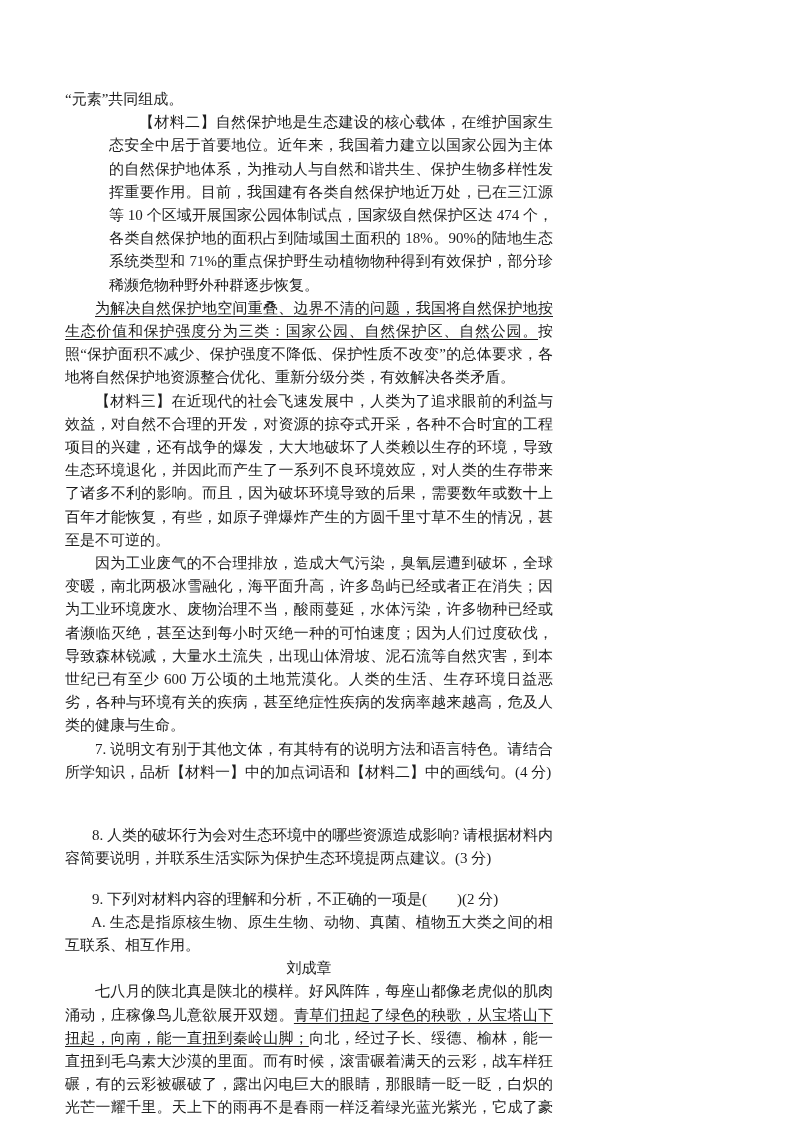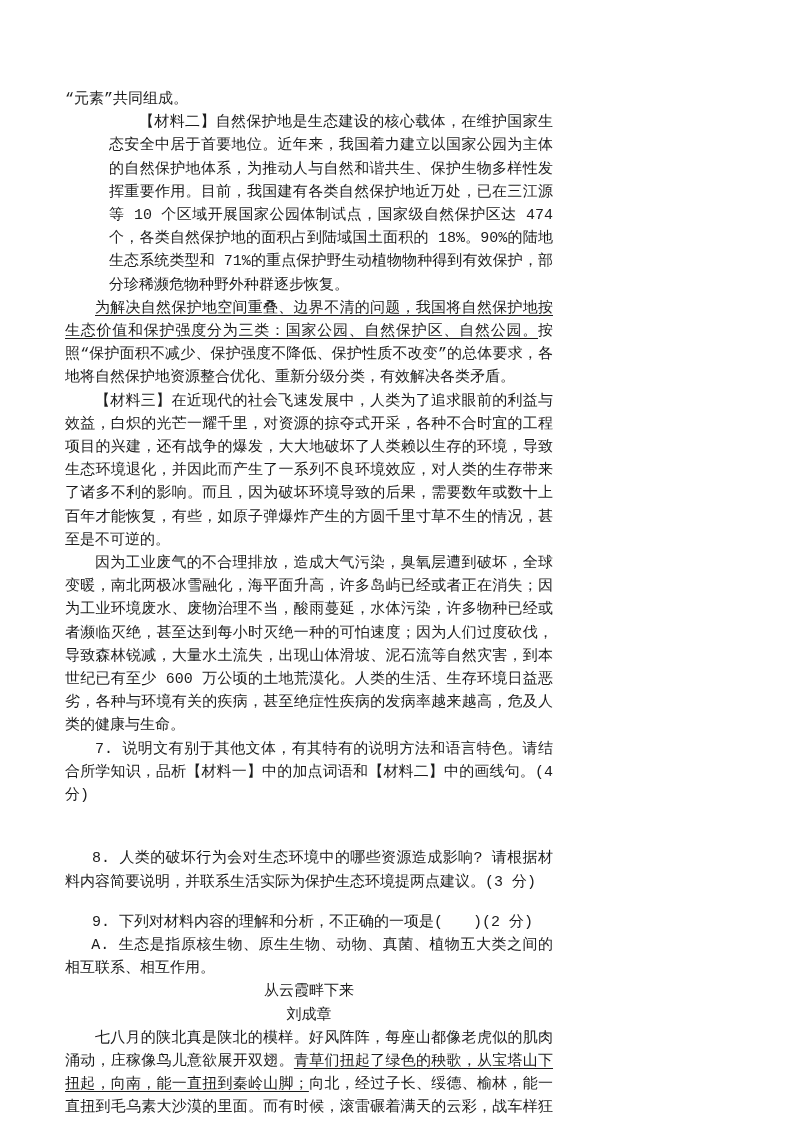--- a/index.html
+++ b/index.html
@@ -8,21 +8,21 @@
     background: #ffffff;
   }
   .page {
     position: relative;
     width: 635px;
     height: 1121px;
     box-sizing: border-box;
     background: #ffffff;
     padding: 88px 82px 0 65px;
     overflow: hidden;
-    font-family: Liberation Mono, monospace;
+    font-family: Liberation Serif, serif;
     font-size: 15px;
     line-height: 23.2px;
     color: #1c1c1c;
   }
   .doc-body {
     width: 100%;
   }
   .block {
     margin: 0;
     text-align: justify;
@@ -41,24 +41,23 @@
   }
 </style>
 </head>
 <body>
 
 <div class="page">
   <div class="doc-body" style="color: rgb(28, 28, 28);">
       <p class="block"><span>“元素”共同组成。</span></p>
       <p class="block" style="text-indent: 2em; margin-left: 44px;"><span>【材料二】自然保护地是生态建设的核心载体，在维护国家生态安全中居于首要地位。近年来，我国着力建立以国家公园为主体的自然保护地体系，为推动人与自然和谐共生、保护生物多样性发挥重要作用。目前，我国建有各类自然保护地近万处，已在三江源等 10 个区域开展国家公园体制试点，国家级自然保护区达 474 个，各类自然保护地的面积占到陆域国土面积的 18%。90%的陆地生态系统类型和 71%的重点保护野生动植物物种得到有效保护，部分珍稀濒危物种野外种群逐步恢复。</span></p>
       <p class="block" style="text-indent: 2em;"><span class="u">为解决自然保护地空间重叠、边界不清的问题，我国将自然保护地按生态价值和保护强度分为三类：国家公园、自然保护区、自然公园。</span><span>按照“保护面积不减少、保护强度不降低、保护性质不改变”的总体要求，各地将自然保护地资源整合优化、重新分级分类，有效解决各类矛盾。</span></p>
-      <p class="block" style="text-indent: 2em;"><span>【材料三】在近现代的社会飞速发展中，人类为了追求眼前的利益与效益，白炽的光芒一耀千里，对资源的掠夺式开采，各种不合时宜的工程项目的兴建，还有战争的爆发，大大地破坏了人类赖以生存的环境，导致生态环境退化，并因此而产生了一系列不良环境效应，对人类的生存带来了诸多不利的影响。而且，因为破坏环境导致的后果，需要数年或数十上百年才能恢复，有些，如原子弹爆炸产生的方圆千里寸草不生的情况，甚至是不可逆的。</span></p>
+      <p class="block" style="text-indent: 2em;"><span>【材料三】在近现代的社会飞速发展中，人类为了追求眼前的利益与效益，对自然不合理的开发，对资源的掠夺式开采，各种不合时宜的工程项目的兴建，还有战争的爆发，大大地破坏了人类赖以生存的环境，导致生态环境退化，并因此而产生了一系列不良环境效应，对人类的生存带来了诸多不利的影响。而且，因为破坏环境导致的后果，需要数年或数十上百年才能恢复，有些，如原子弹爆炸产生的方圆千里寸草不生的情况，甚至是不可逆的。</span></p>
       <p class="block" style="text-indent: 2em;"><span>因为工业废气的不合理排放，造成大气污染，臭氧层遭到破坏，全球变暖，南北两极冰雪融化，海平面升高，许多岛屿已经或者正在消失；因为工业环境废水、废物治理不当，酸雨蔓延，水体污染，许多物种已经或者濒临灭绝，甚至达到每小时灭绝一种的可怕速度；因为人们过度砍伐，导致森林锐减，大量水土流失，出现山体滑坡、泥石流等自然灾害，到本世纪已有至少 600 万公顷的土地荒漠化。人类的生活、生存环境日益恶劣，各种与环境有关的疾病，甚至绝症性疾病的发病率越来越高，危及人类的健康与生命。</span></p>
       <p class="block" style="text-indent: 2em;"><span>7. 说明文有别于其他文体，有其特有的说明方法和语言特色。请结合所学知识，品析【材料一】中的加点词语和【材料二】中的画线句。(4 分)</span></p>
       <p class="block" style="text-indent: 1.8em; margin-top: 40px;"><span>8. 人类的破坏行为会对生态环境中的哪些资源造成影响? 请根据材料内容简要说明，并联系生活实际为保护生态环境提两点建议。(3 分)</span></p>
       <p class="block" style="text-indent: 1.8em; margin-top: 17px;"><span>9. 下列对材料内容的理解和分析，不正确的一项是(　　)(2 分)</span></p>
       <p class="block" style="text-indent: 1.75em;"><span>A. 生态是指原核生物、原生生物、动物、真菌、植物五大类之间的相互联系、相互作用。</span></p>
-      <p class="block center"><span>从云霞畔下来</span></p>
       <p class="block center"><span>刘成章</span></p>
       <p class="block" style="text-indent: 2em;"><span>七八月的陕北真是陕北的模样。好风阵阵，每座山都像老虎似的肌肉涌动，庄稼像鸟儿意欲展开双翅。</span><span class="u">青草们扭起了绿色的秧歌，从宝塔山下扭起，向南，能一直扭到秦岭山脚；</span><span>向北，经过子长、绥德、榆林，能一直扭到毛乌素大沙漠的里面。而有时候，滚雷碾着满天的云彩，战车样狂碾，有的云彩被碾破了，露出闪电巨大的眼睛，那眼睛一眨一眨，白炽的光芒一耀千里。天上下的雨再不是春雨一样泛着绿光蓝光紫光，它成了豪爽的老白雨。老白雨每一滴都是一个小瀑布，无数的小瀑布洒下来，让万物都洗了个痛快澡。河流便浪涛汹涌地跑起了马，你追我赶，浩浩汤汤，鬃毛在艳阳下啸成猎猎旗帜。赶路的人们喜笑颜开，头上都戴着含有小麦香的新草帽。“嘿! 桃儿下来了!”这虽是一句普通话语，说的是桃儿熟了，上市了，然而在这时候说出来，就使人浮想联翩。</span></p>
       <p class="block" style="text-indent: 2em;"><span>想起这时候青蛙蹬腿乱跳，想起这时候野兔纵腿乱窜，想起这时候鸟儿也会落下用脚走一走，更想</span></p>
     </div>
 </div>
 
 </body></html>

